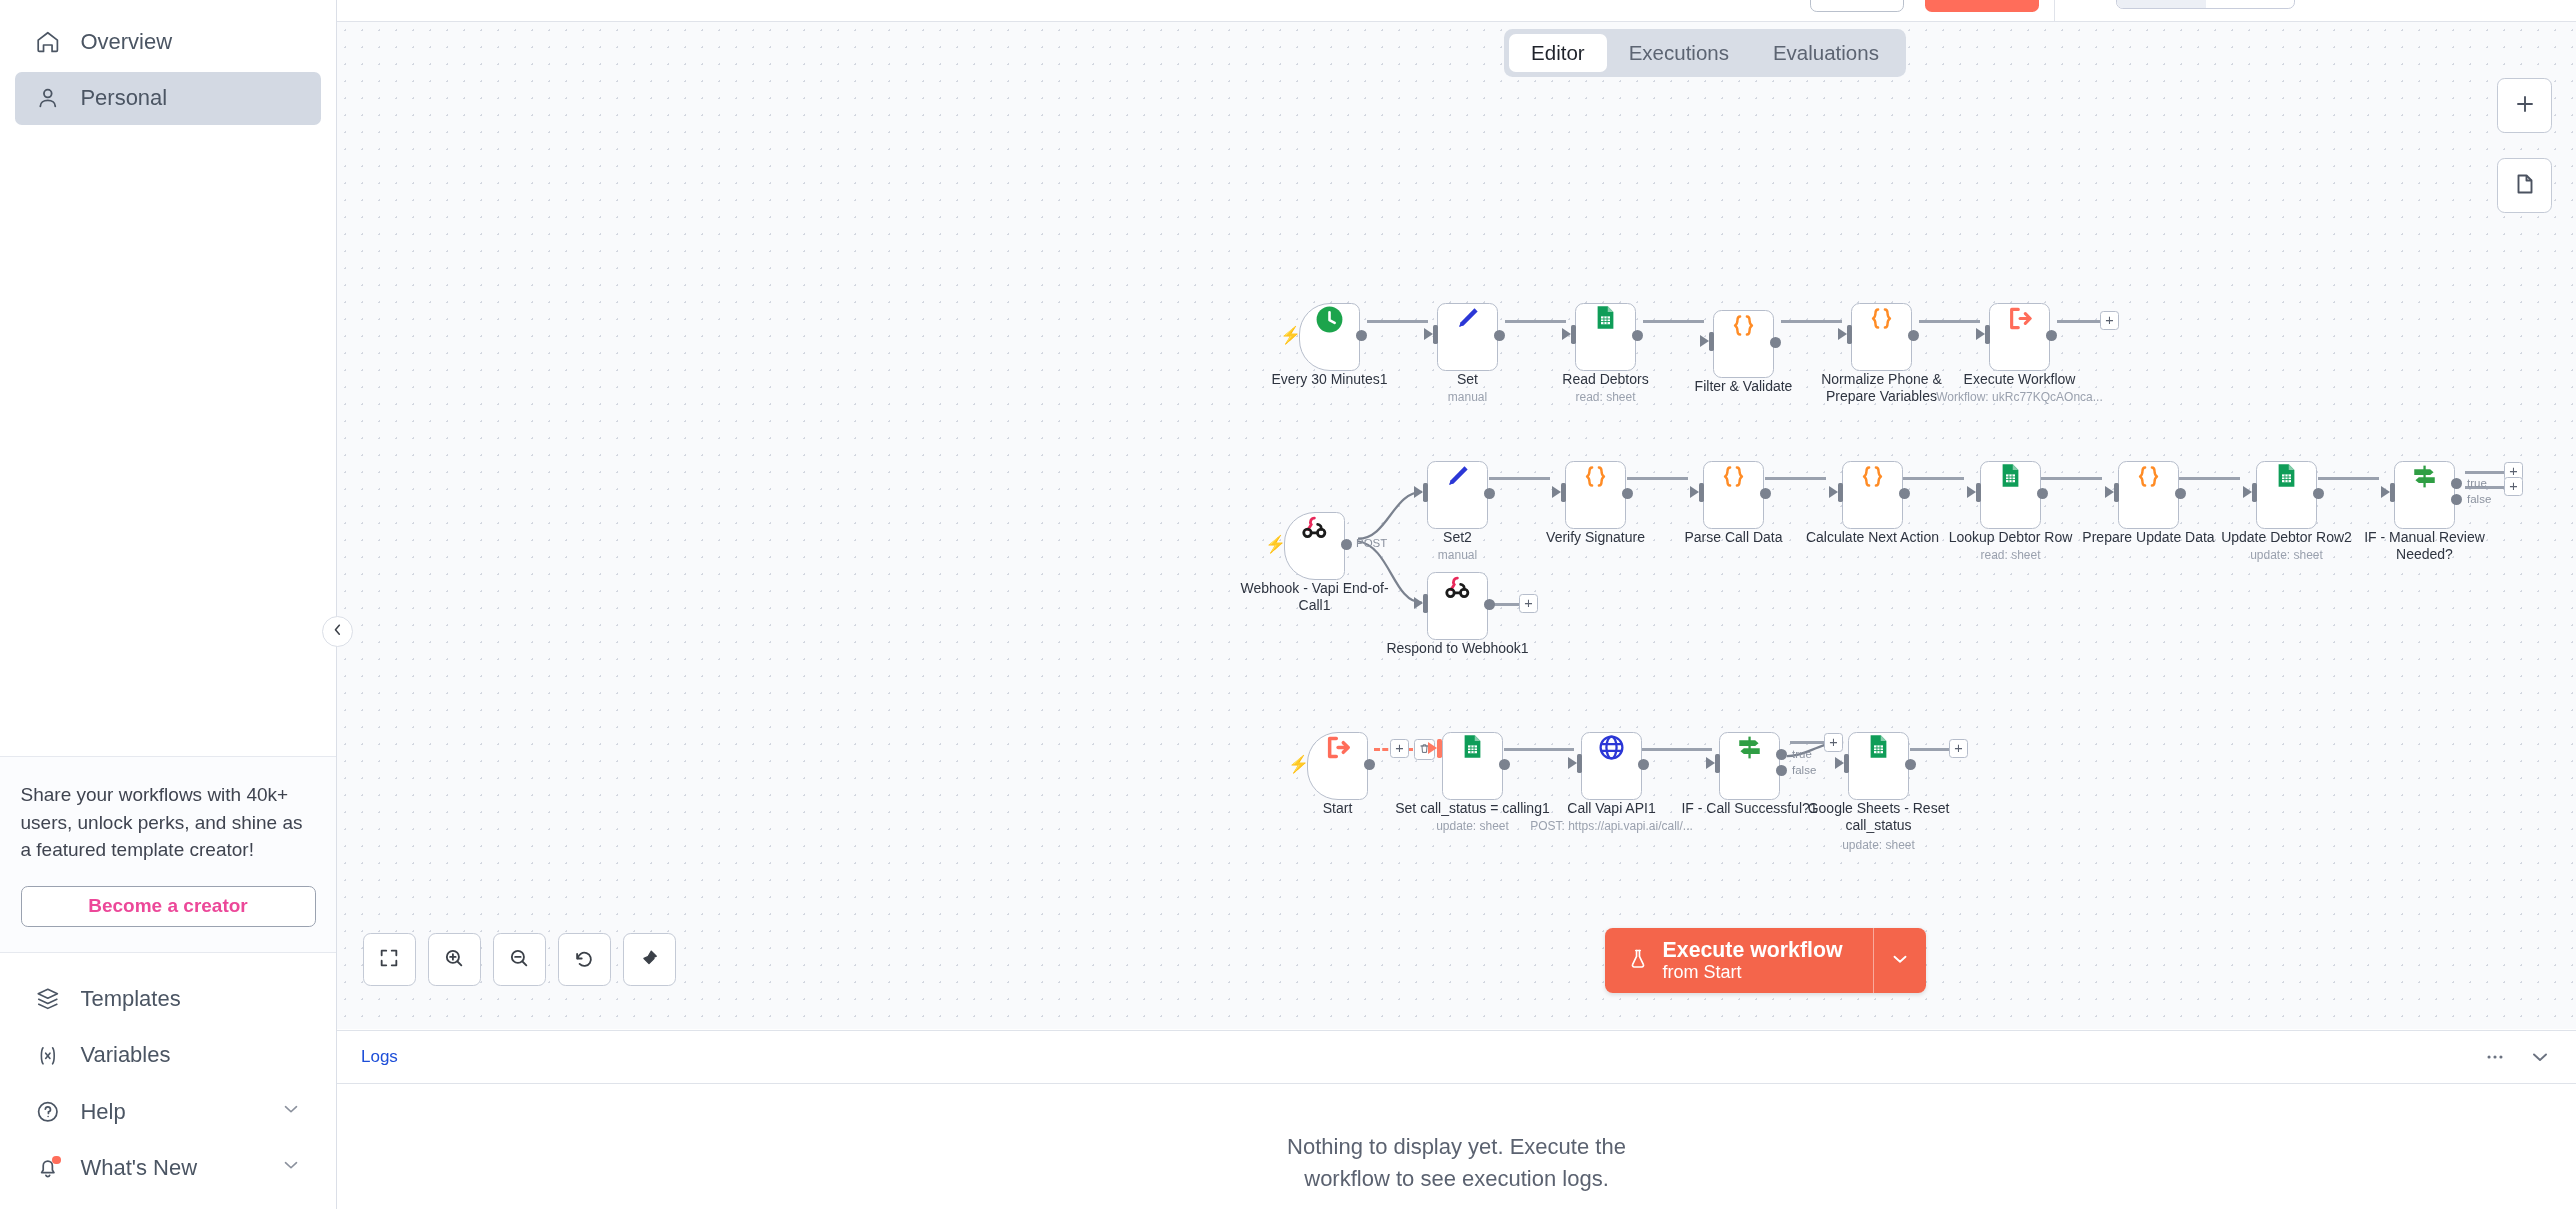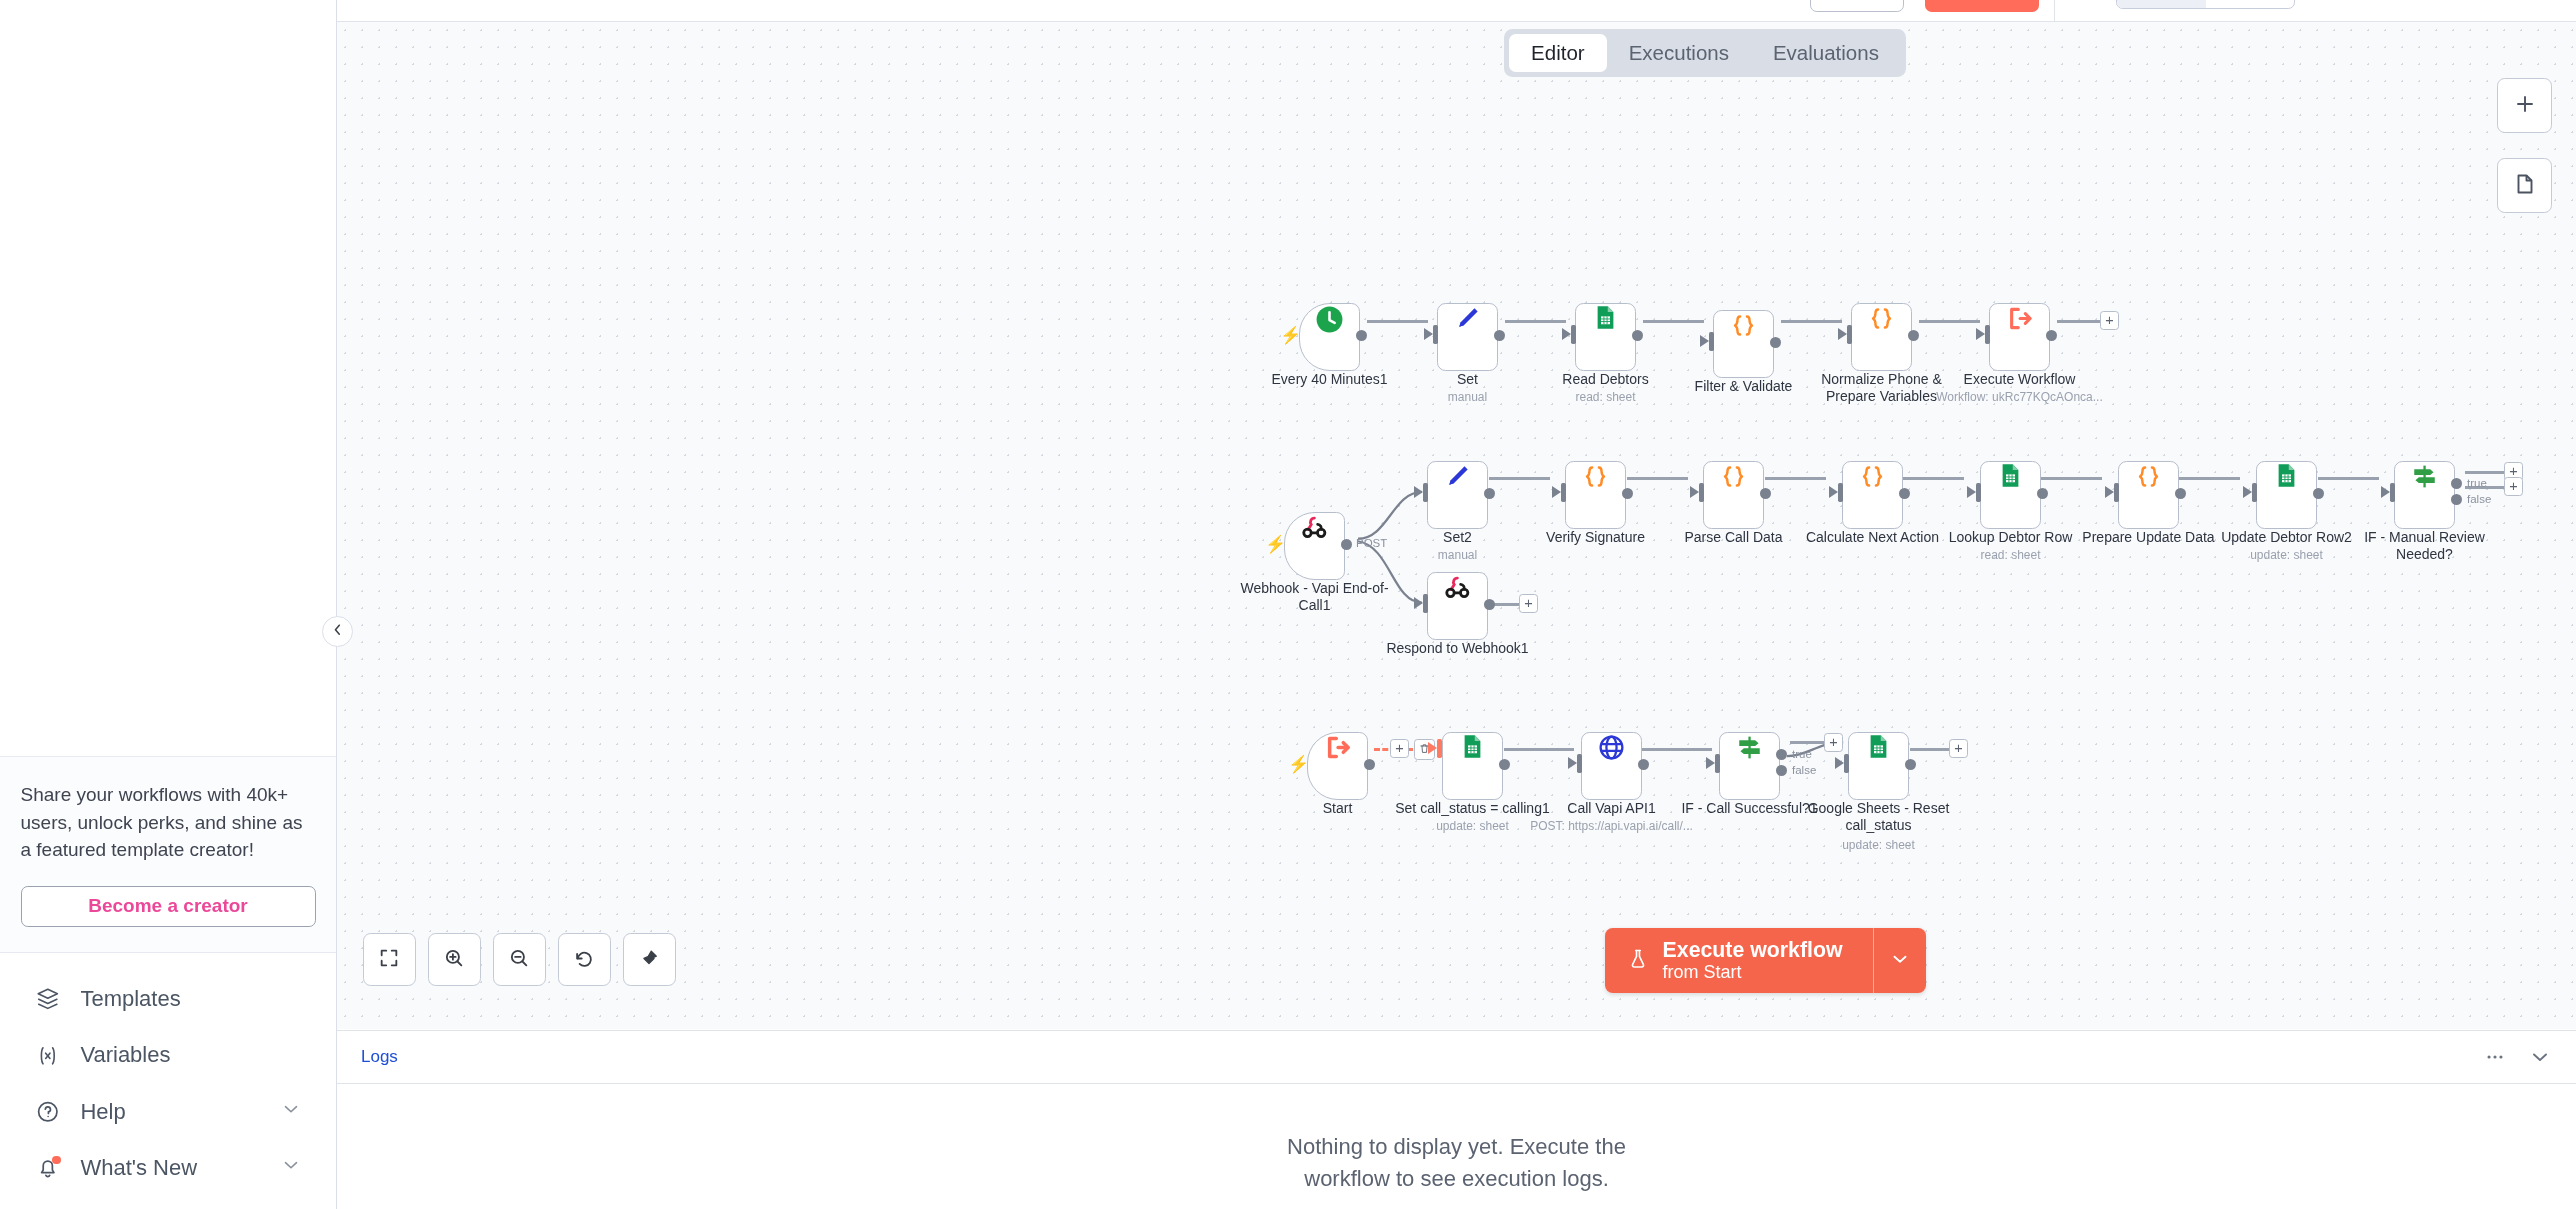--- a/index.html
+++ b/index.html
@@ -196,20 +196,41 @@
   }
   .port-lbl { position: absolute; font-size: 11.5px; color: #8b929f; }
   svg.edge { position: absolute; overflow: visible; pointer-events: none; }
 </style>
 </head>
 <body>
 
 <div id="app">
 
   <div id="sidebar">
+    <div class="nav-top">
+
+      <div class="nav-item">
+        <span class="nav-ico">
+          <svg width="25.6" height="25.6" viewBox="0 0 24 24" fill="none" stroke="#4b5563" stroke-width="1.6" stroke-linecap="round" stroke-linejoin="round">
+            <path d="M3 10.5 12 3.5l9 7V20a1 1 0 0 1-1 1h-4v-6H8v6H4a1 1 0 0 1-1-1z"></path>
+          </svg>
+        </span>
+        <span>Overview</span>
+      </div>
+
+      <div class="nav-item active">
+        <span class="nav-ico">
+          <svg width="25.6" height="25.6" viewBox="0 0 24 24" fill="none" stroke="#4b5563" stroke-width="1.7" stroke-linecap="round" stroke-linejoin="round">
+            <circle cx="12" cy="8" r="3.6"></circle>
+              <path d="M5 20c0-3.6 3.1-5.6 7-5.6s7 2 7 5.6"></path>
+          </svg>
+        </span>
+        <span>Personal</span>
+      </div>
+    </div>
 
     <div class="nav-spacer"></div>
 
     <div class="promo">
       <p>Share your workflows with 40k+ users, unlock perks, and shine as a featured template creator!</p>
       <button class="promo-btn">Become a creator</button>
     </div>
 
     <div class="nav-bottom">
 
@@ -333,21 +354,21 @@
         <span class="bolt">⚡</span>
         <div class="nbox trigger">
           <span>
             <svg width="31" height="31" viewBox="0 0 24 24">
                 <circle cx="12" cy="12" r="10" fill="#1ca44c"></circle>
                 <path d="M12 6.4v6l4 2.2" stroke="#fff" stroke-width="2" fill="none" stroke-linecap="round" stroke-linejoin="round"></path>
               </svg>
           </span>
           <span class="dot-out" style="left:56px;top:25.6px;"></span>
         </div>
-        <div class="nlabel">Every 40 Minutes1</div>
+        <div class="nlabel">Every 30 Minutes1</div>
       </div>
 
       <div class="node" style="left:1100px;top:281px;">
         <div class="nbox">
           <span>
             <svg width="29" height="29" viewBox="0 0 24 24">
                 <path d="M17.8 3.6 20.4 6.2 9 17.6 5.2 18.8 6.4 15z" fill="#2b37d6"></path>
                 <path d="m5.2 18.8 1.2-3.8 2.6 2.6z" fill="#2b37d6"></path>
               </svg>
           </span>

